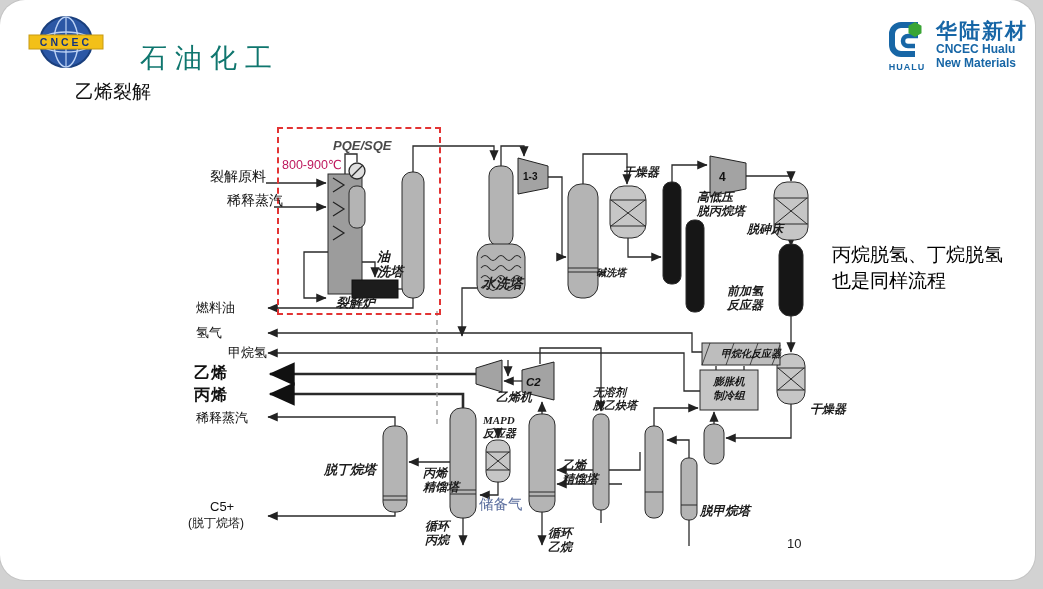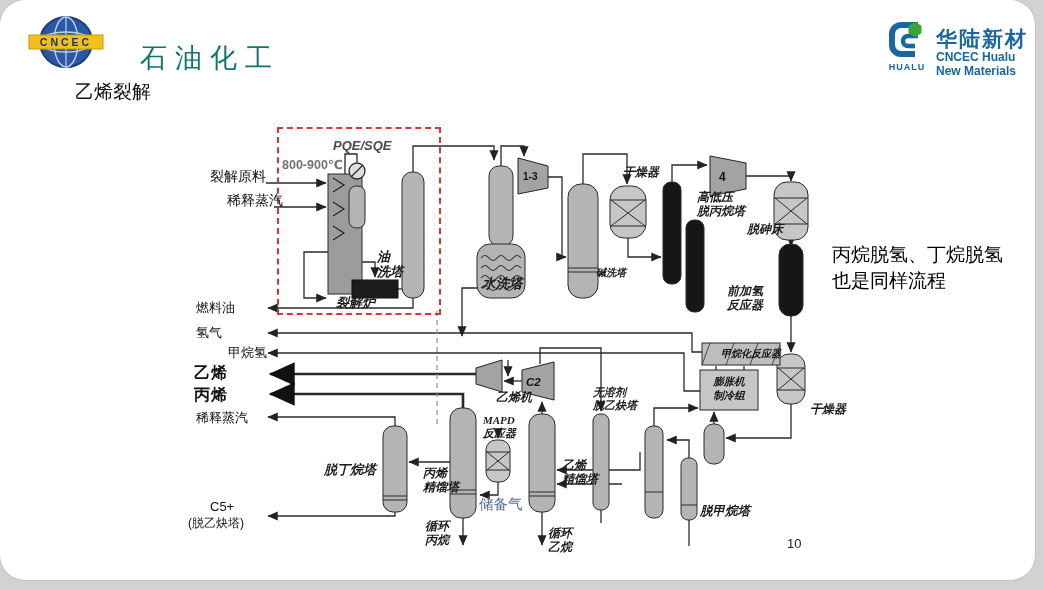--- a/index.html
+++ b/index.html
@@ -11,27 +11,27 @@
   .lbl{position:absolute;font-family:"Liberation Serif","DejaVu Serif",serif;font-style:italic;
        font-weight:700;color:#1c1c1c;font-size:12.5px;line-height:1.18;white-space:pre-line;}
   .sans{position:absolute;font-family:"Liberation Sans","DejaVu Sans",sans-serif;font-style:normal;
         font-weight:400;color:#111;font-size:13px;white-space:pre-line;}
   .prod-bold{font-weight:700;font-size:16px;letter-spacing:1px;}
   .slide-title{position:absolute;left:75px;top:79px;font-size:19px;color:#111;}
   .diagram-title{position:absolute;left:204px;top:90px;font-family:"Liberation Serif","DejaVu Serif",serif;
         font-size:21px;font-weight:700;color:#111;letter-spacing:3px;}
   .redbox{position:absolute;left:277px;top:127px;width:160px;height:184px;
         border:2px dashed #e23333;}
-  .temp{position:absolute;left:282px;top:157px;color:#737373;font-size:12.5px;font-weight:700;}
+  .temp{position:absolute;left:282px;top:157px;color:#be185d;font-size:12.5px;font-weight:400;}
   .pqe{position:absolute;left:333px;top:138px;color:#4a4a4a;font-size:13px;font-weight:700;font-style:italic;}
   .annotation{position:absolute;left:832px;top:242px;width:204px;font-size:19px;line-height:26px;
         color:#000;white-space:pre-line;}
   .pagenum{position:absolute;left:787px;top:536px;font-size:13px;color:#222;}
   .brand-gray{position:absolute;left:112px;top:26px;font-size:27px;font-weight:400;color:#0f766e;letter-spacing:8px;}
-  .hualu-cn{font-size:21px;font-weight:700;color:#1766a6;letter-spacing:2px;line-height:22px;margin-top:8px;}
+  .hualu-cn{font-size:21px;font-weight:700;color:#1766a6;letter-spacing:2px;line-height:22px;}
   .hualu-en{font-size:12px;font-weight:700;color:#1766a6;line-height:14px;}
   .boxlbl{position:absolute;text-align:center;font-family:"Liberation Serif","DejaVu Serif",serif;
         font-weight:700;font-style:italic;color:#151515;white-space:pre-line;}
 </style>
 </head>
 <body>
 
 <div class="stage">
   <div class="slide">
 
@@ -285,20 +285,20 @@
 脱乙炔塔</div>
     <div class="lbl" style="left:700px;top:504px;font-size:12.5px;">脱甲烷塔</div>
 
     <div class="sans" style="left:196px;top:299px;">燃料油</div>
     <div class="sans" style="left:196px;top:324px;">氢气</div>
     <div class="sans" style="left:196px;top:344px;margin-left:32px;">甲烷氢</div>
     <div class="sans prod-bold" style="left:194px;top:363px;">乙烯</div>
     <div class="sans prod-bold" style="left:194px;top:385px;">丙烯</div>
     <div class="sans" style="left:196px;top:409px;">稀释蒸汽</div>
     <div class="sans" style="left:210px;top:499px;">C5+</div>
-    <div class="sans" style="left:188px;top:515px;font-size:12px;">(脱乙炔塔)</div>
+    <div class="sans" style="left:188px;top:515px;font-size:12px;">(脱丁烷塔)</div>
 
     <div class="annotation">丙烷脱氢、丁烷脱氢
 也是同样流程</div>
     <div class="pagenum">10</div>
 
   </div>
 </div>
 
 </body></html>

